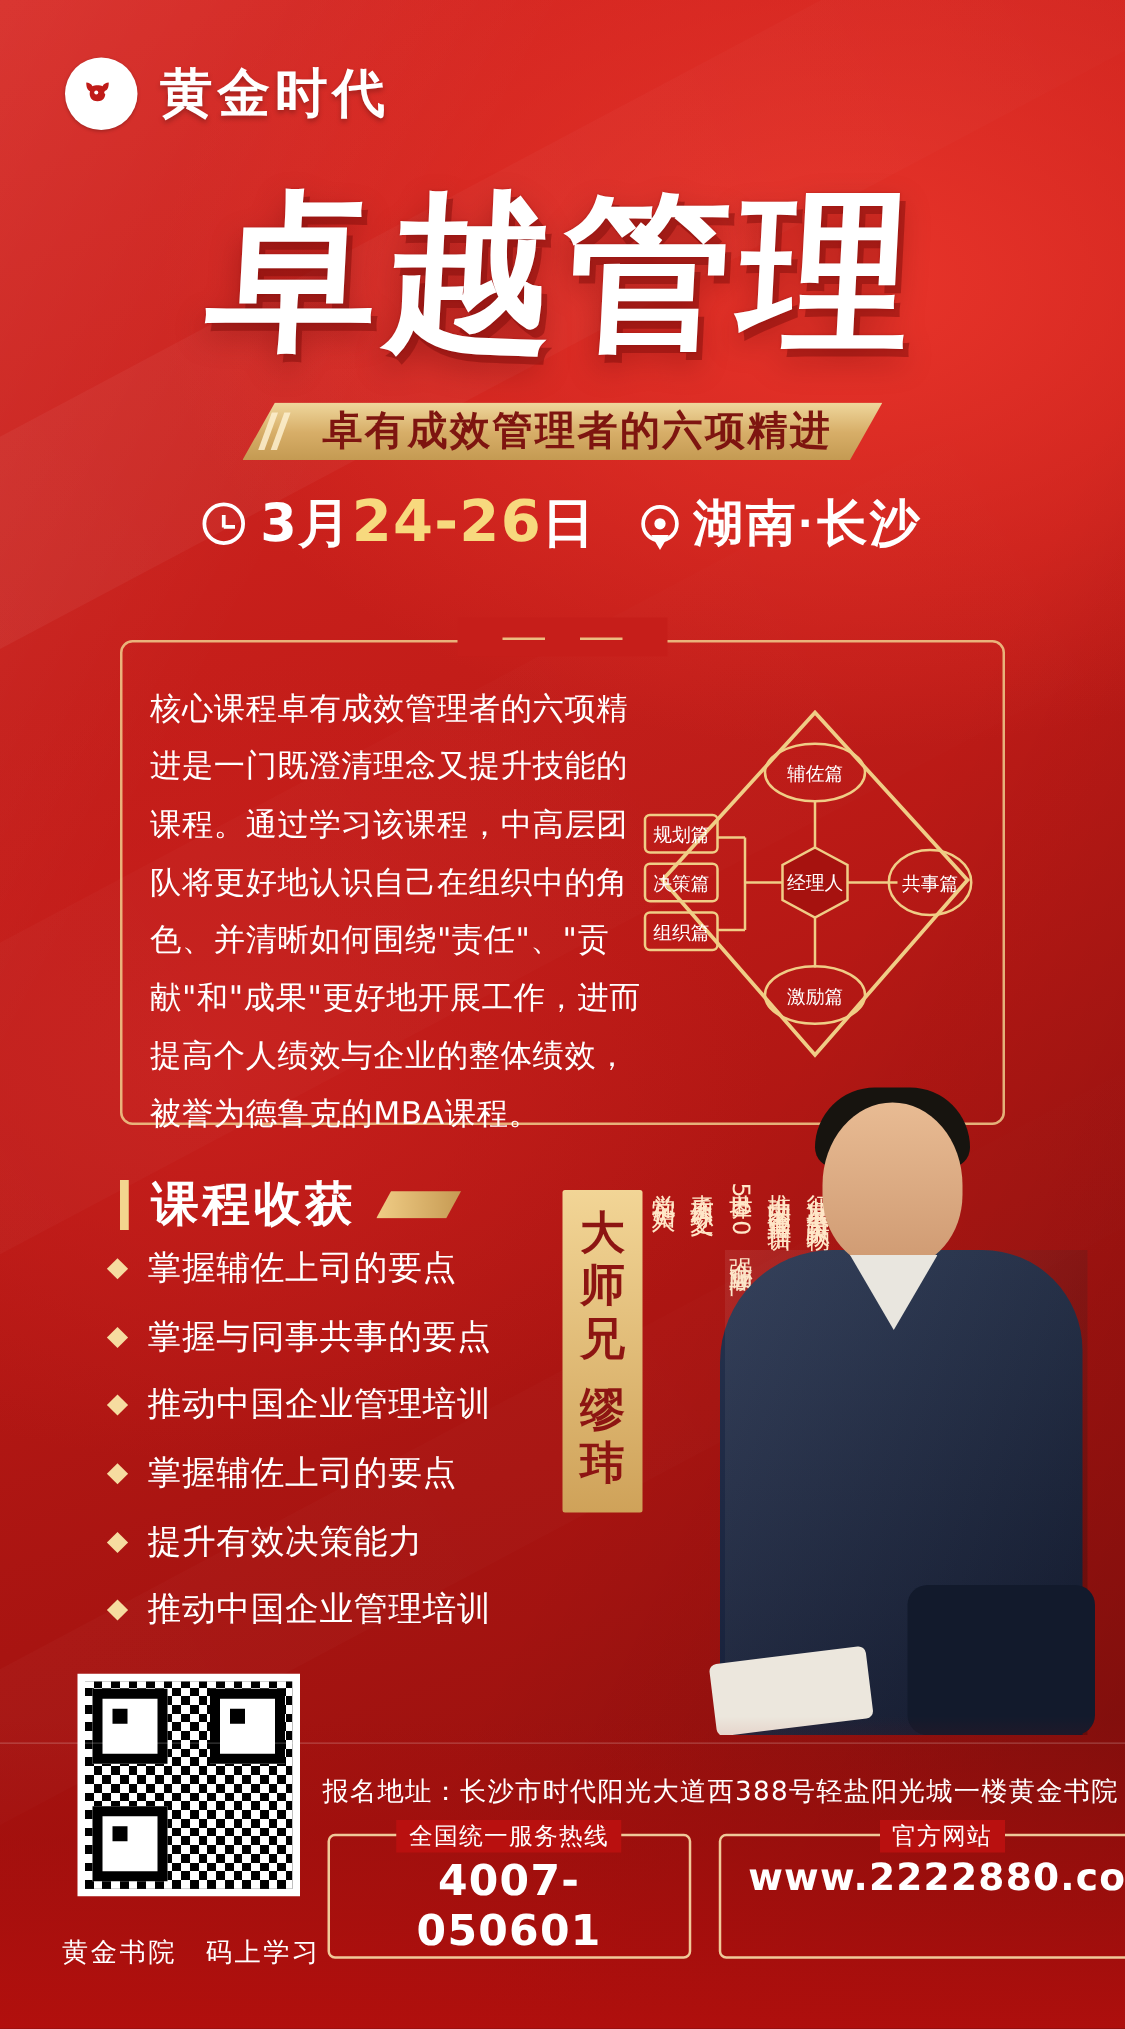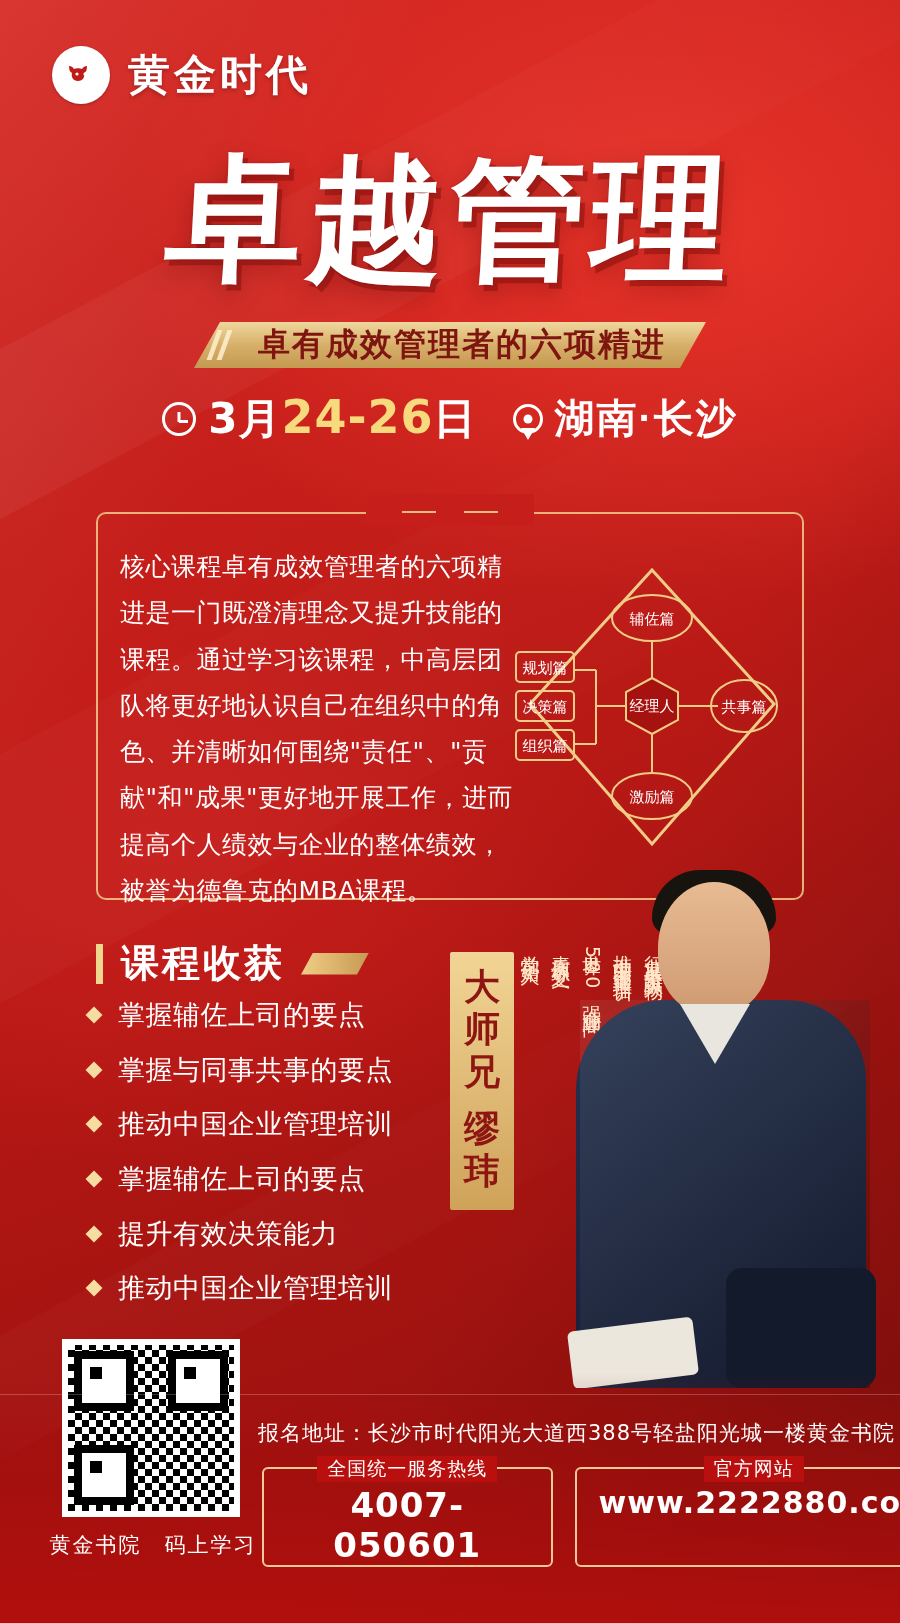--- a/index.html
+++ b/index.html
@@ -406,21 +406,21 @@
     border: 8px solid #000;
     background: #fff;
   }
   .qr-eye i { display:block; width:12px;height:12px;background:#000;margin:8px; }
   .qr-eye.tl { top: 12px; left: 12px; }
   .qr-eye.tr { top: 12px; right: 12px; }
   .qr-eye.bl { bottom: 12px; left: 12px; }
   .qr-caption {
     position: absolute;
     left: 48px;
-    bottom: 64px;
+    bottom: 47px;
     width: 210px;
     text-align: center;
     color: #fff;
     font-size: 21px;
     letter-spacing: 2px;
     font-family: "DejaVu Sans", sans-serif;
   }
 
   
   .footer-divider {

